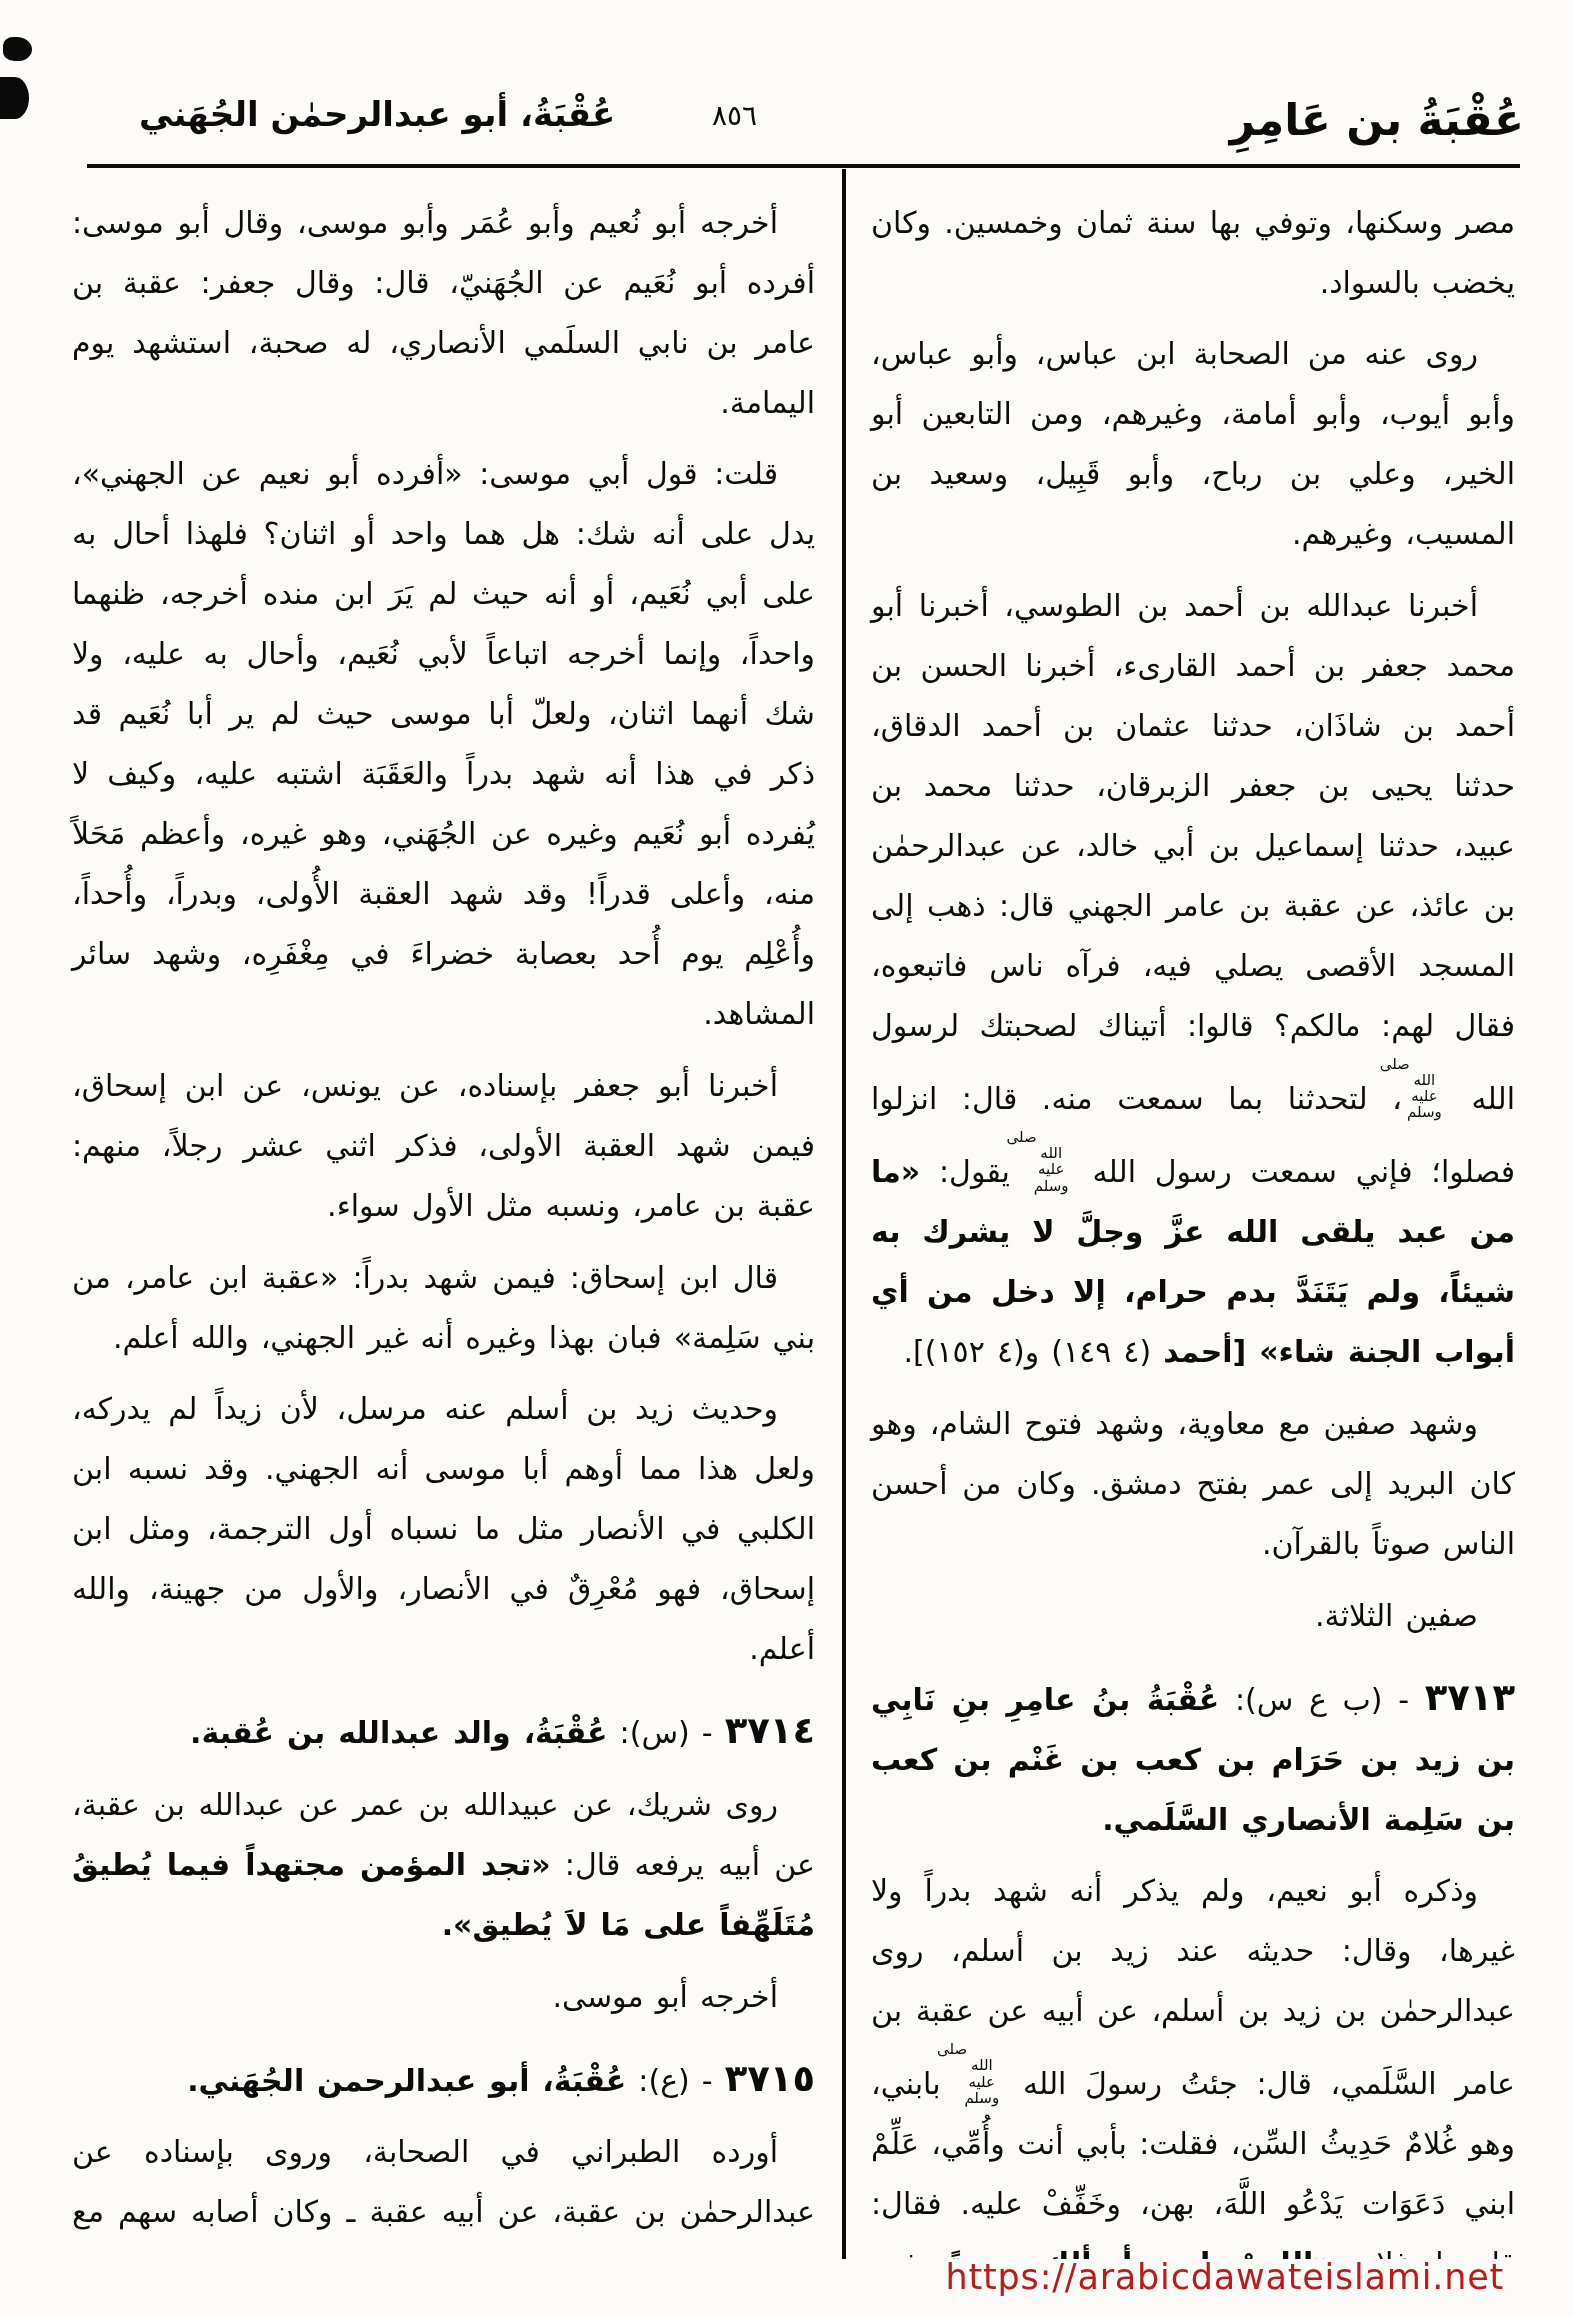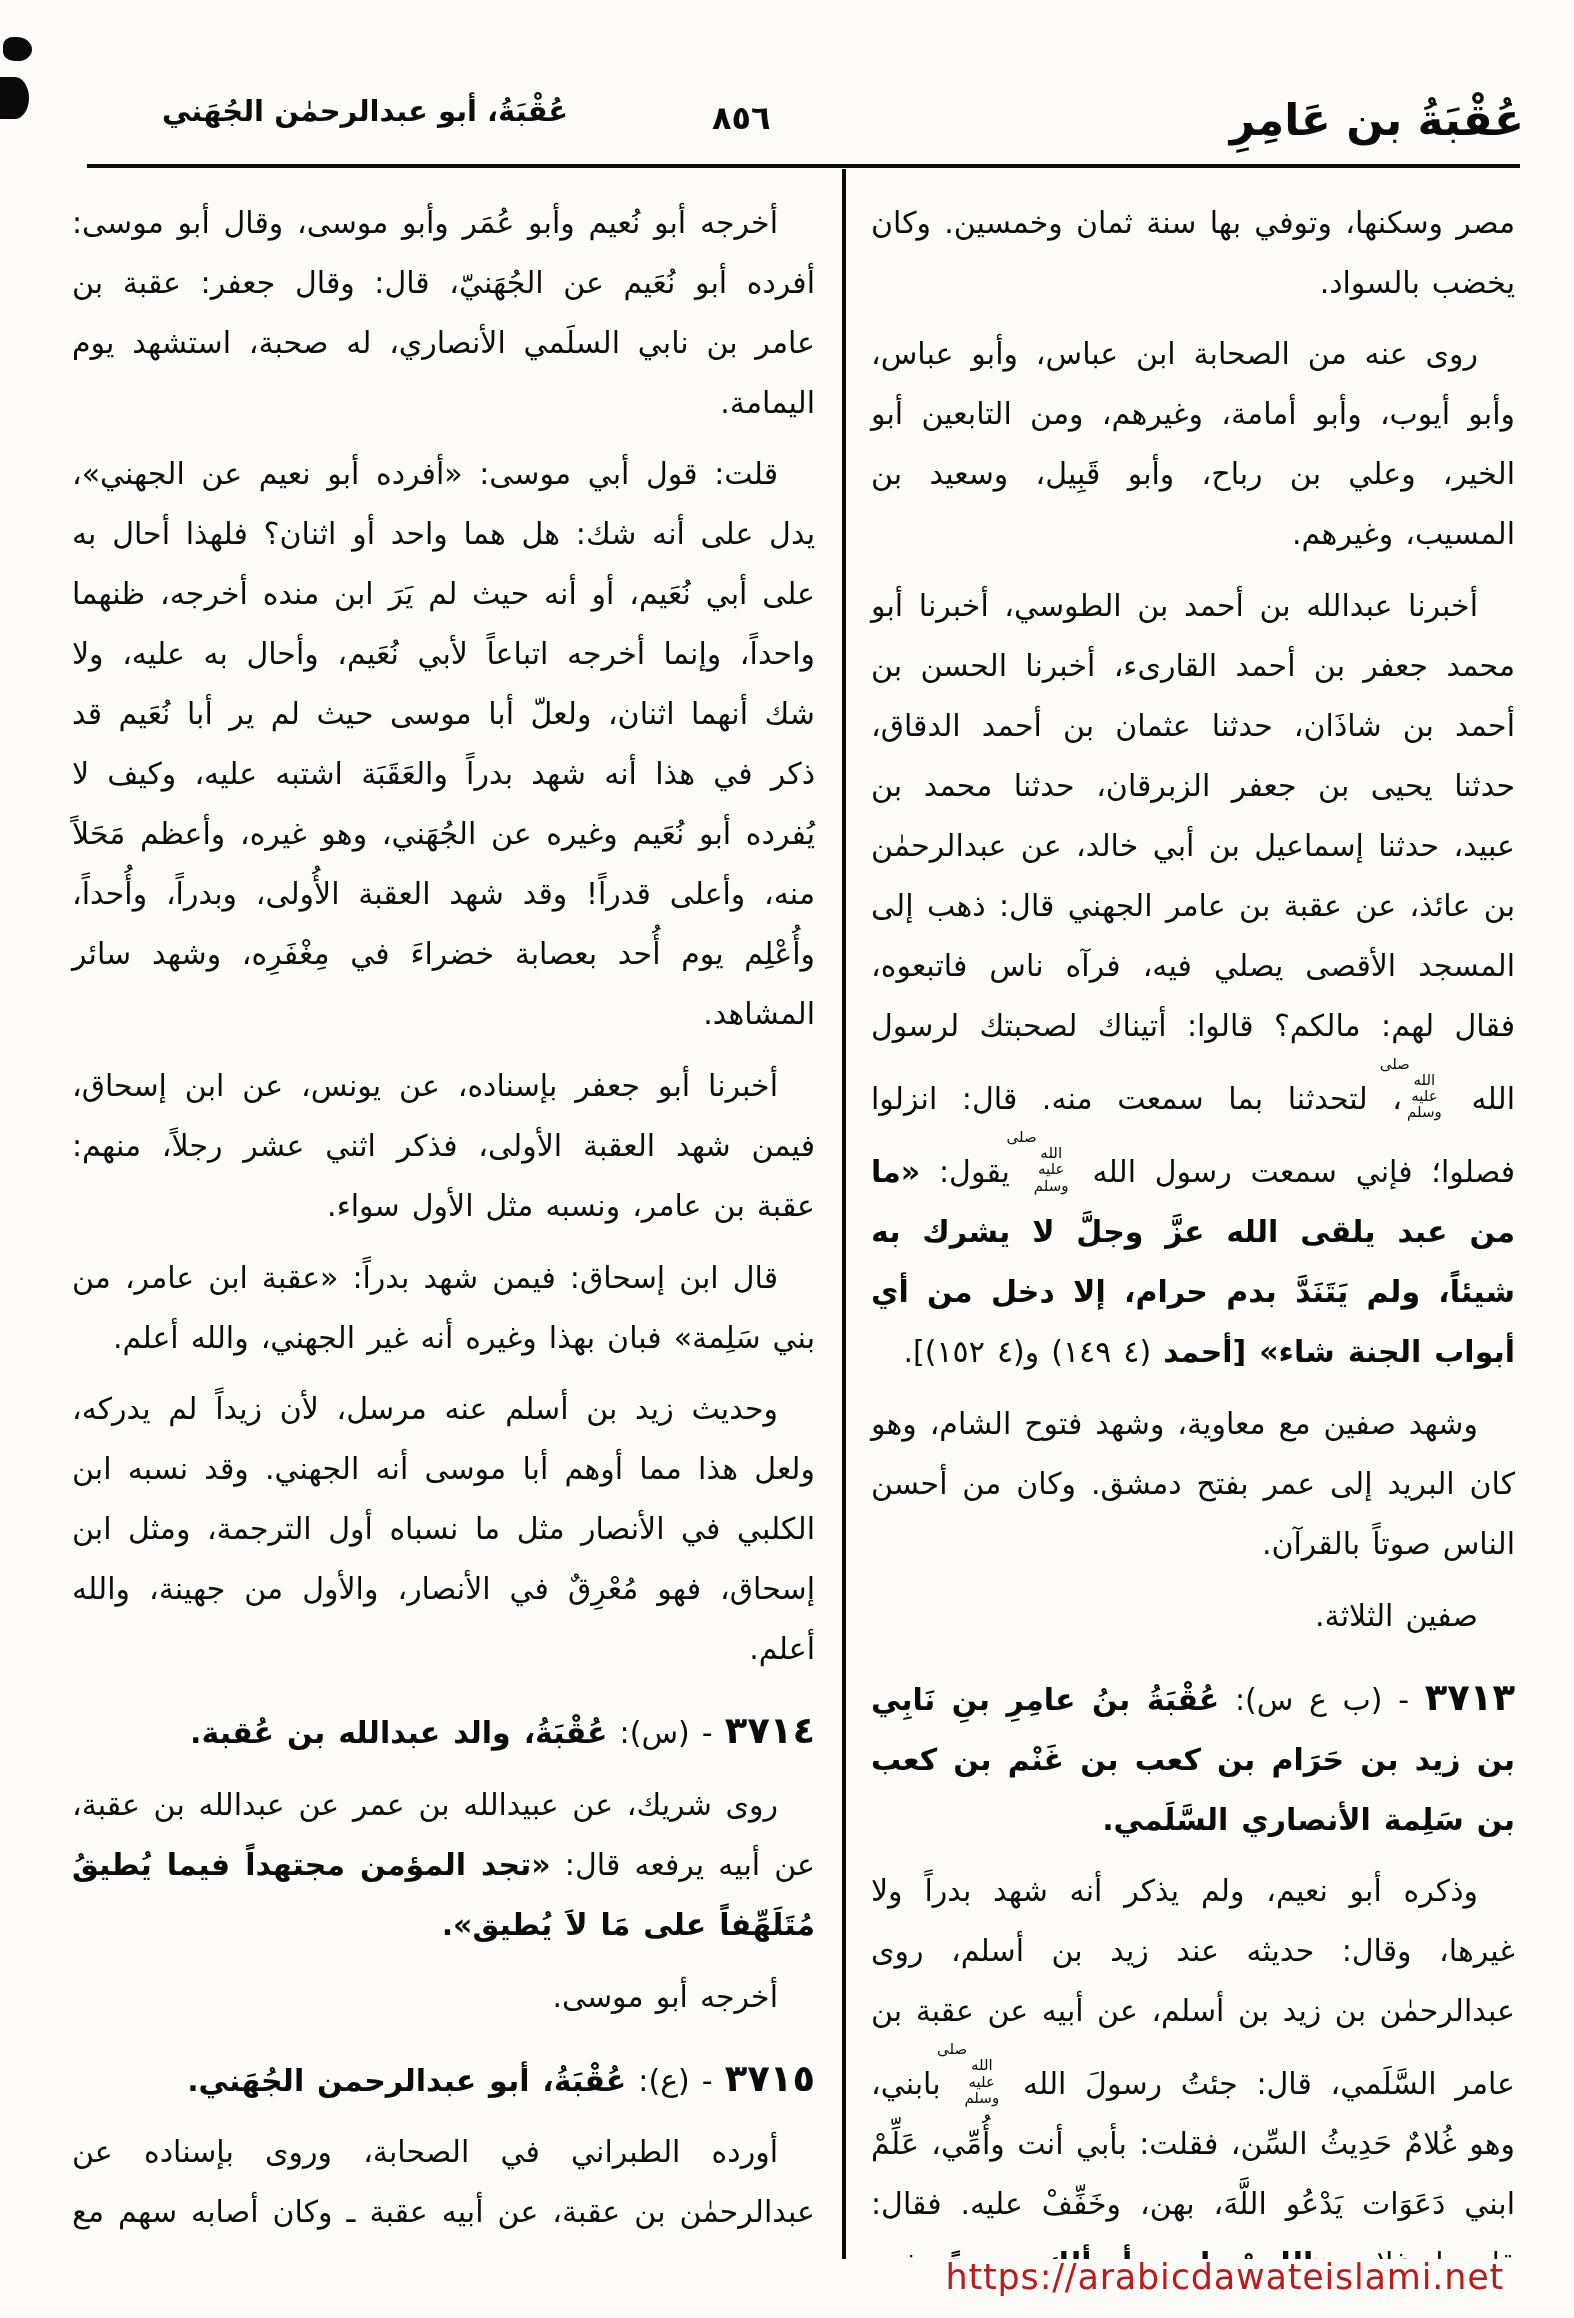--- a/index.html
+++ b/index.html
@@ -16,22 +16,22 @@
     color:#0c0c0c;
     overflow:hidden;
   }
   
   .artifact{position:absolute;background:#0a0a0a;}
   .blob1{left:3.4px;top:37px;width:28.5px;height:23.5px;border-radius:40% 60% 55% 45%;}
   .blob2{left:0px;top:77px;width:28.5px;height:42px;border-radius:0 60% 60% 0;}
   
   .header{position:relative;height:164px;}
   .h-right{position:absolute;right:50px;top:94px;font-weight:700;font-size:44px;}
-  .h-num{position:absolute;left:712px;top:99px;font-size:32px;font-weight:700;}
-  .h-left{position:absolute;left:139px;top:94px;font-weight:700;font-size:29px;margin-left:23px;}
+  .h-num{position:absolute;left:712px;top:99px;font-size:28px;font-weight:400;}
+  .h-left{position:absolute;left:139px;top:94px;font-weight:700;font-size:34px;}
   .rule{
     position:absolute;top:164px;left:87px;right:54px;height:4.2px;
     background:#0d0d0d;
   }
   
   .columns{
     position:absolute;top:169px;left:0;right:0;
     display:flex;
     height:2090px;
     overflow:hidden;

